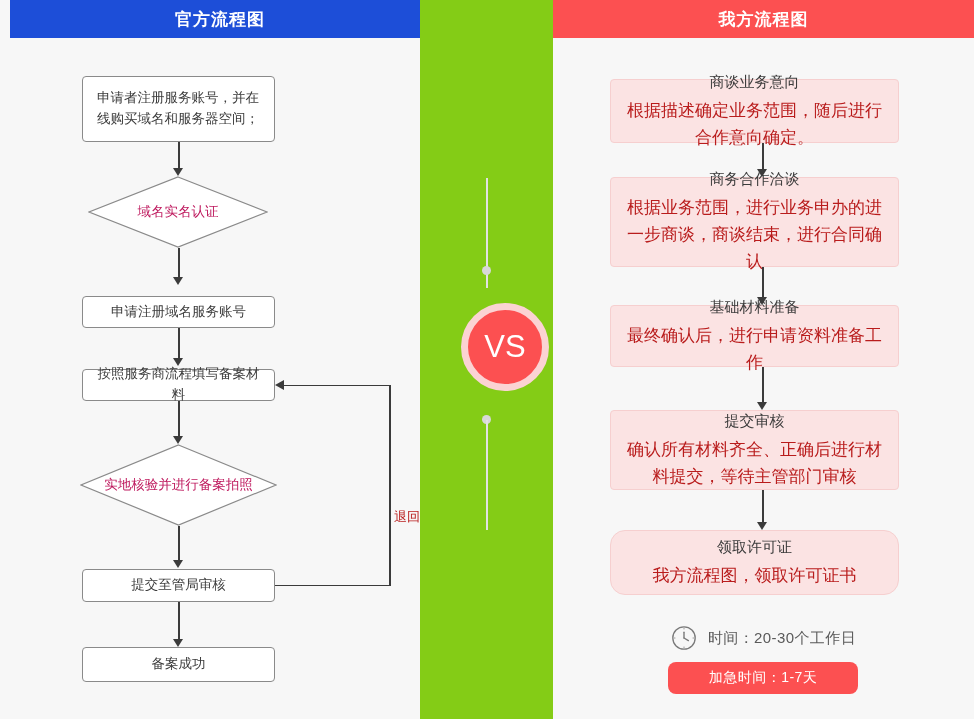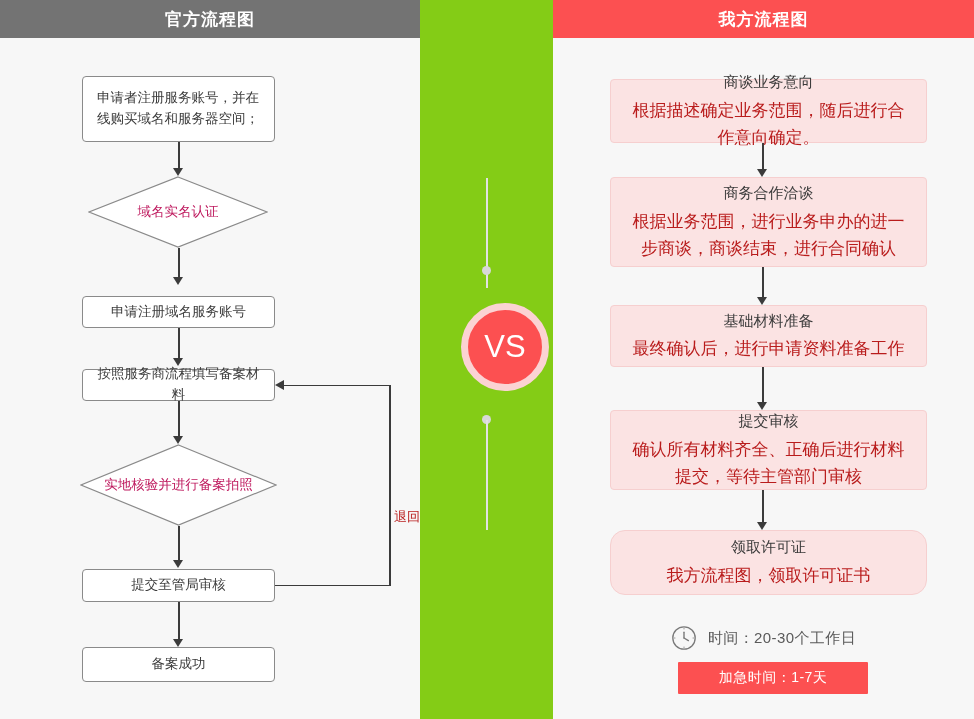--- a/index.html
+++ b/index.html
@@ -18,21 +18,21 @@
   }
   .panel-left  { left: 0;   width: 420px; }
   .panel-right { left: 553px; width: 421px; }
 
   .panel-header {
     height: 38px; width: 100%;
     display: flex; align-items: center; justify-content: center;
     font-size: 17px; font-weight: bold; color: #ffffff;
     letter-spacing: 1px;
   }
-  .panel-left  .panel-header { background: #737373; }
+  .panel-left  .panel-header { background: #1d4ed8; margin-left: 10px; }
   .panel-right .panel-header { background: #fc5051; }
 
   .panel-body { position: relative; width: 100%; height: 681px; }
 
   
   .lbox {
     position: absolute;
     background: #ffffff;
     border: 1px solid #8a8a8a;
     border-radius: 4px;
@@ -78,21 +78,21 @@
     border-right: 9px solid #3b3b3b;
   }
   .loop-label {
     position: absolute;
     font-size: 13px; color: #b91c1c; white-space: nowrap;
   }
 
   
   .rcard {
     position: absolute;
-    left: 610px; width: 317px;
+    left: 610px; width: 289px;
     background: #fbe3e3;
     border: 1px solid #f6cfcf;
     border-radius: 4px;
     display: flex; flex-direction: column;
     align-items: center; justify-content: center;
     text-align: center;
     padding: 12px 14px;
   }
   .rcard .rtitle {
     font-size: 15px; color: #3b3b3b; line-height: 1.5; margin-bottom: 3px;
@@ -119,24 +119,24 @@
     position: absolute; left: 0; width: 421px;
     display: flex; align-items: center; justify-content: center;
     gap: 11px;
   }
   .clock-icon { width: 26px; height: 26px; display:block; }
   .time-text { font-size: 15px; color: #5a5a5a; letter-spacing: .4px; }
 
   .urgent-btn {
     position: absolute;
     left: 668px; width: 190px; height: 32px;
-    background: #fc5051; border-radius: 1px;
+    background: #fc5051; border-radius: 8px;
     display: flex; align-items: center; justify-content: center;
     color: #ffffff; font-size: 14px; letter-spacing: .5px;
-    border: none; cursor: pointer; margin-left: 10px;
+    border: none; cursor: pointer;
   }
 
   
   .vs-wrap {
     position: absolute; left: 420px; top: 0; width: 133px; height: 719px;
     background: #84cc16;
   }
   .vs-line {
     position: absolute; left: 66px; width: 1.5px; background: #e2e2e2;
   }

